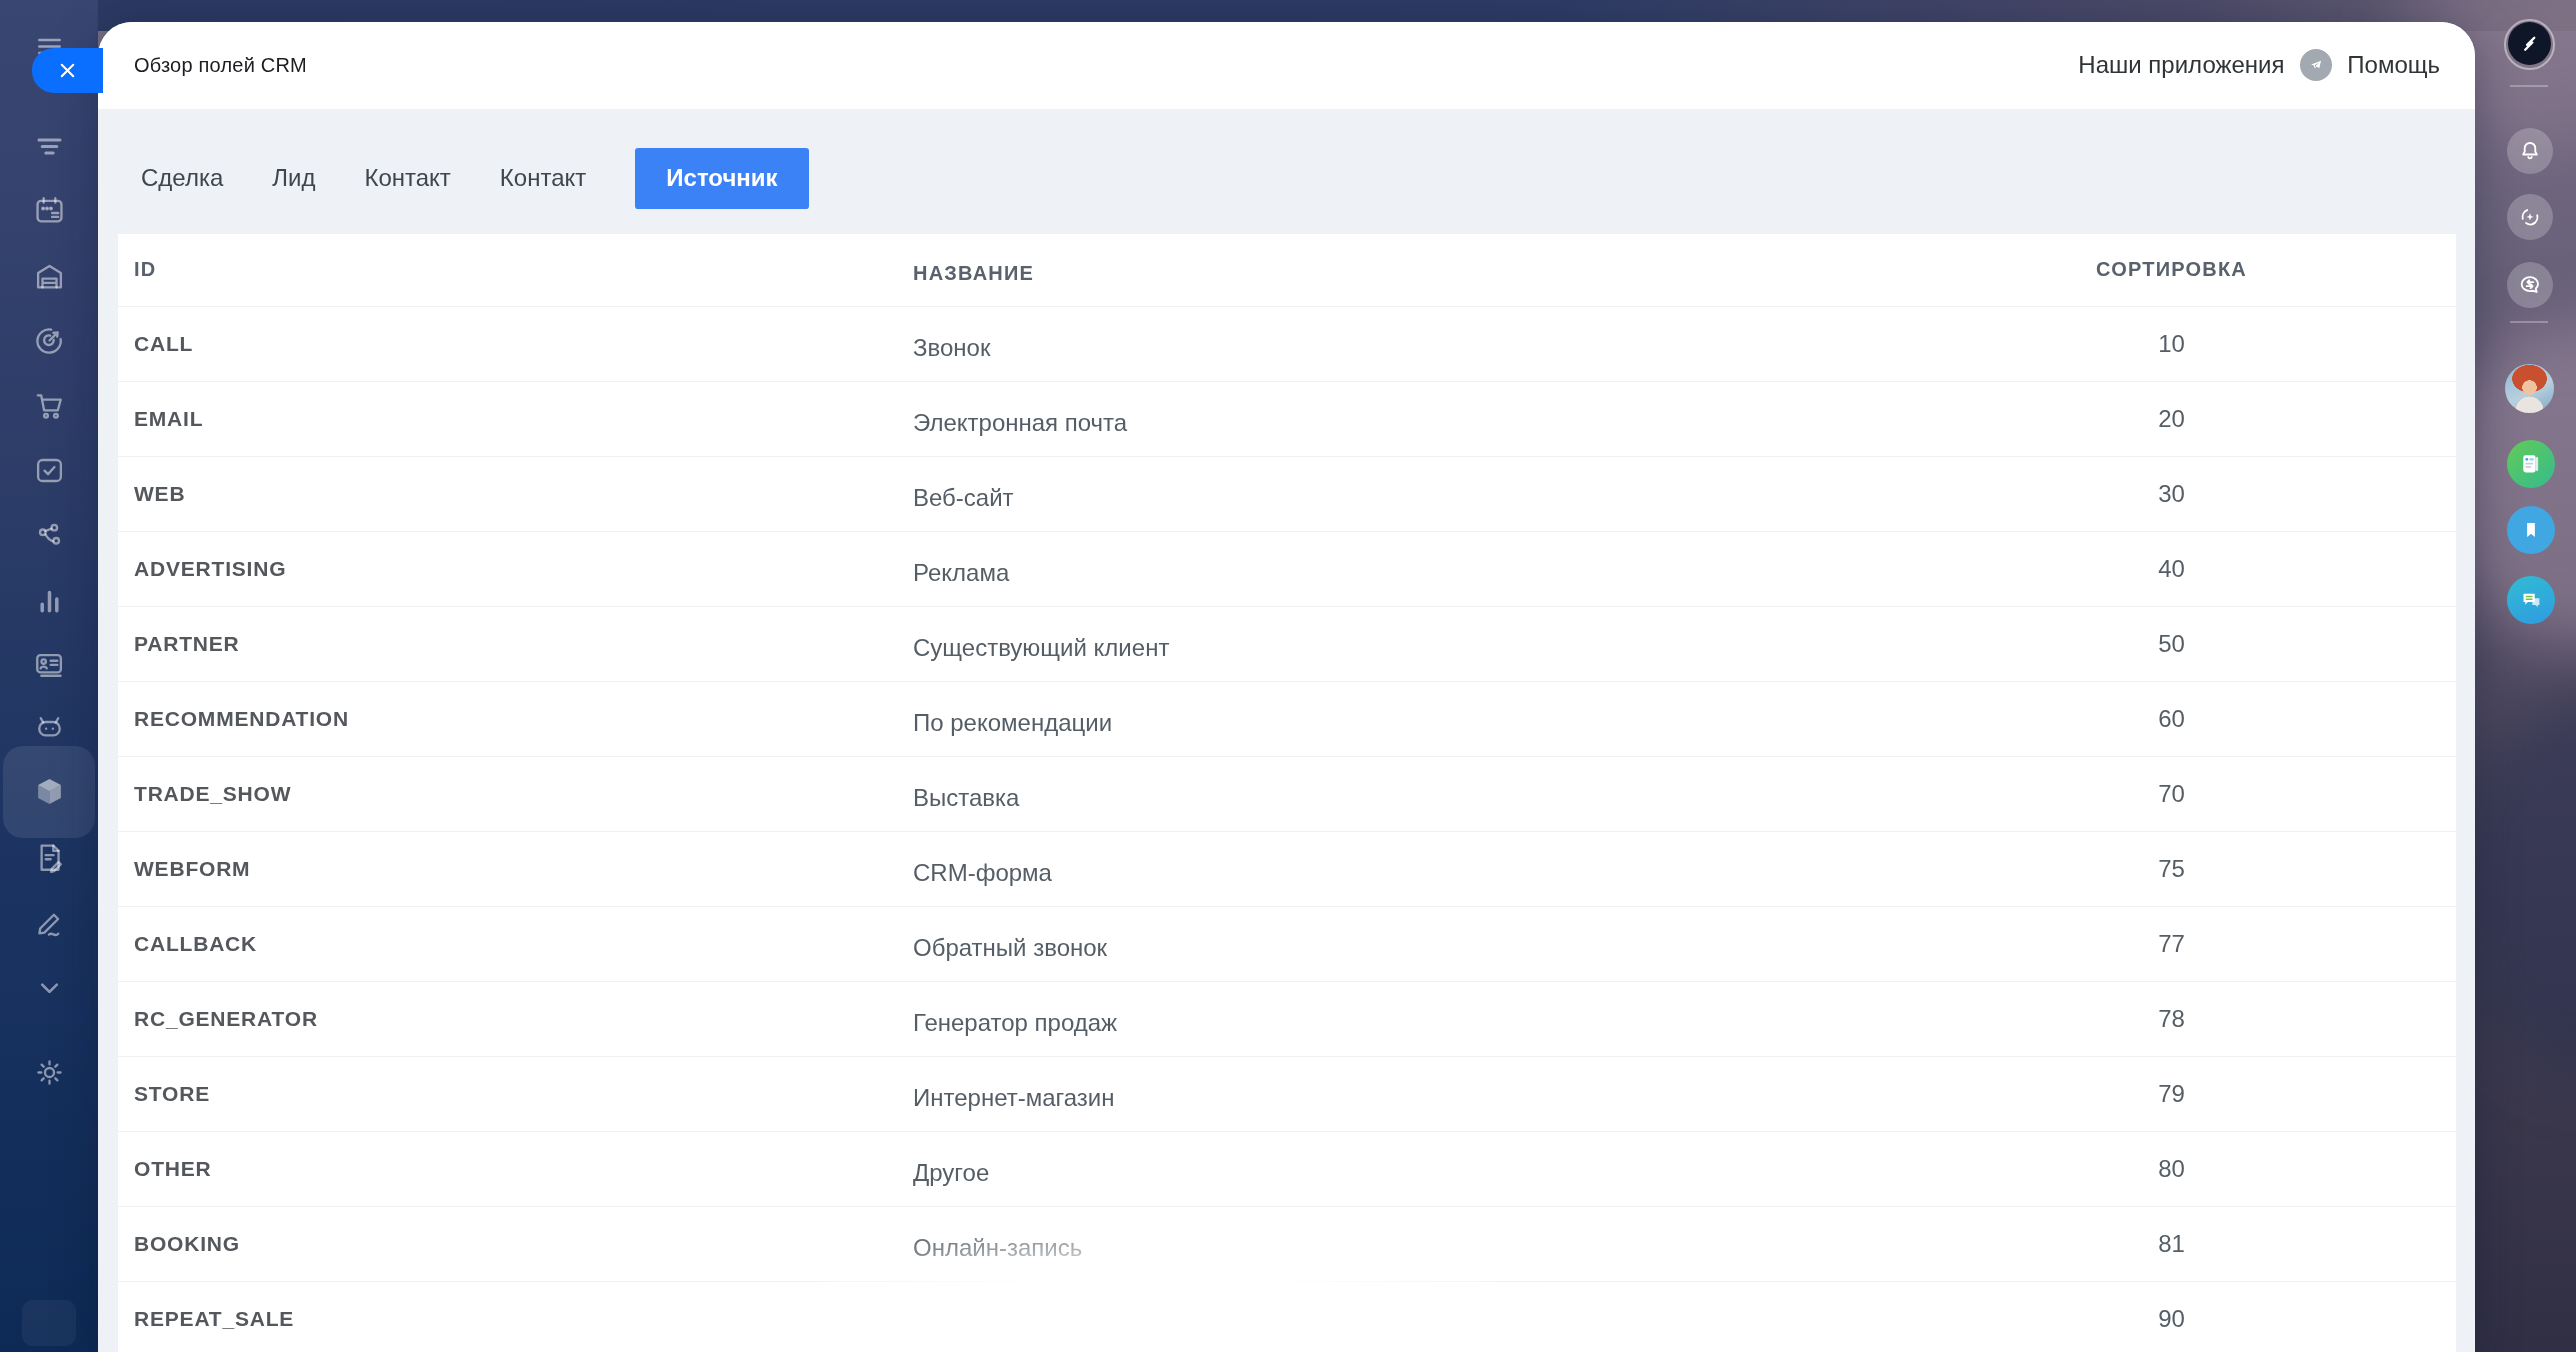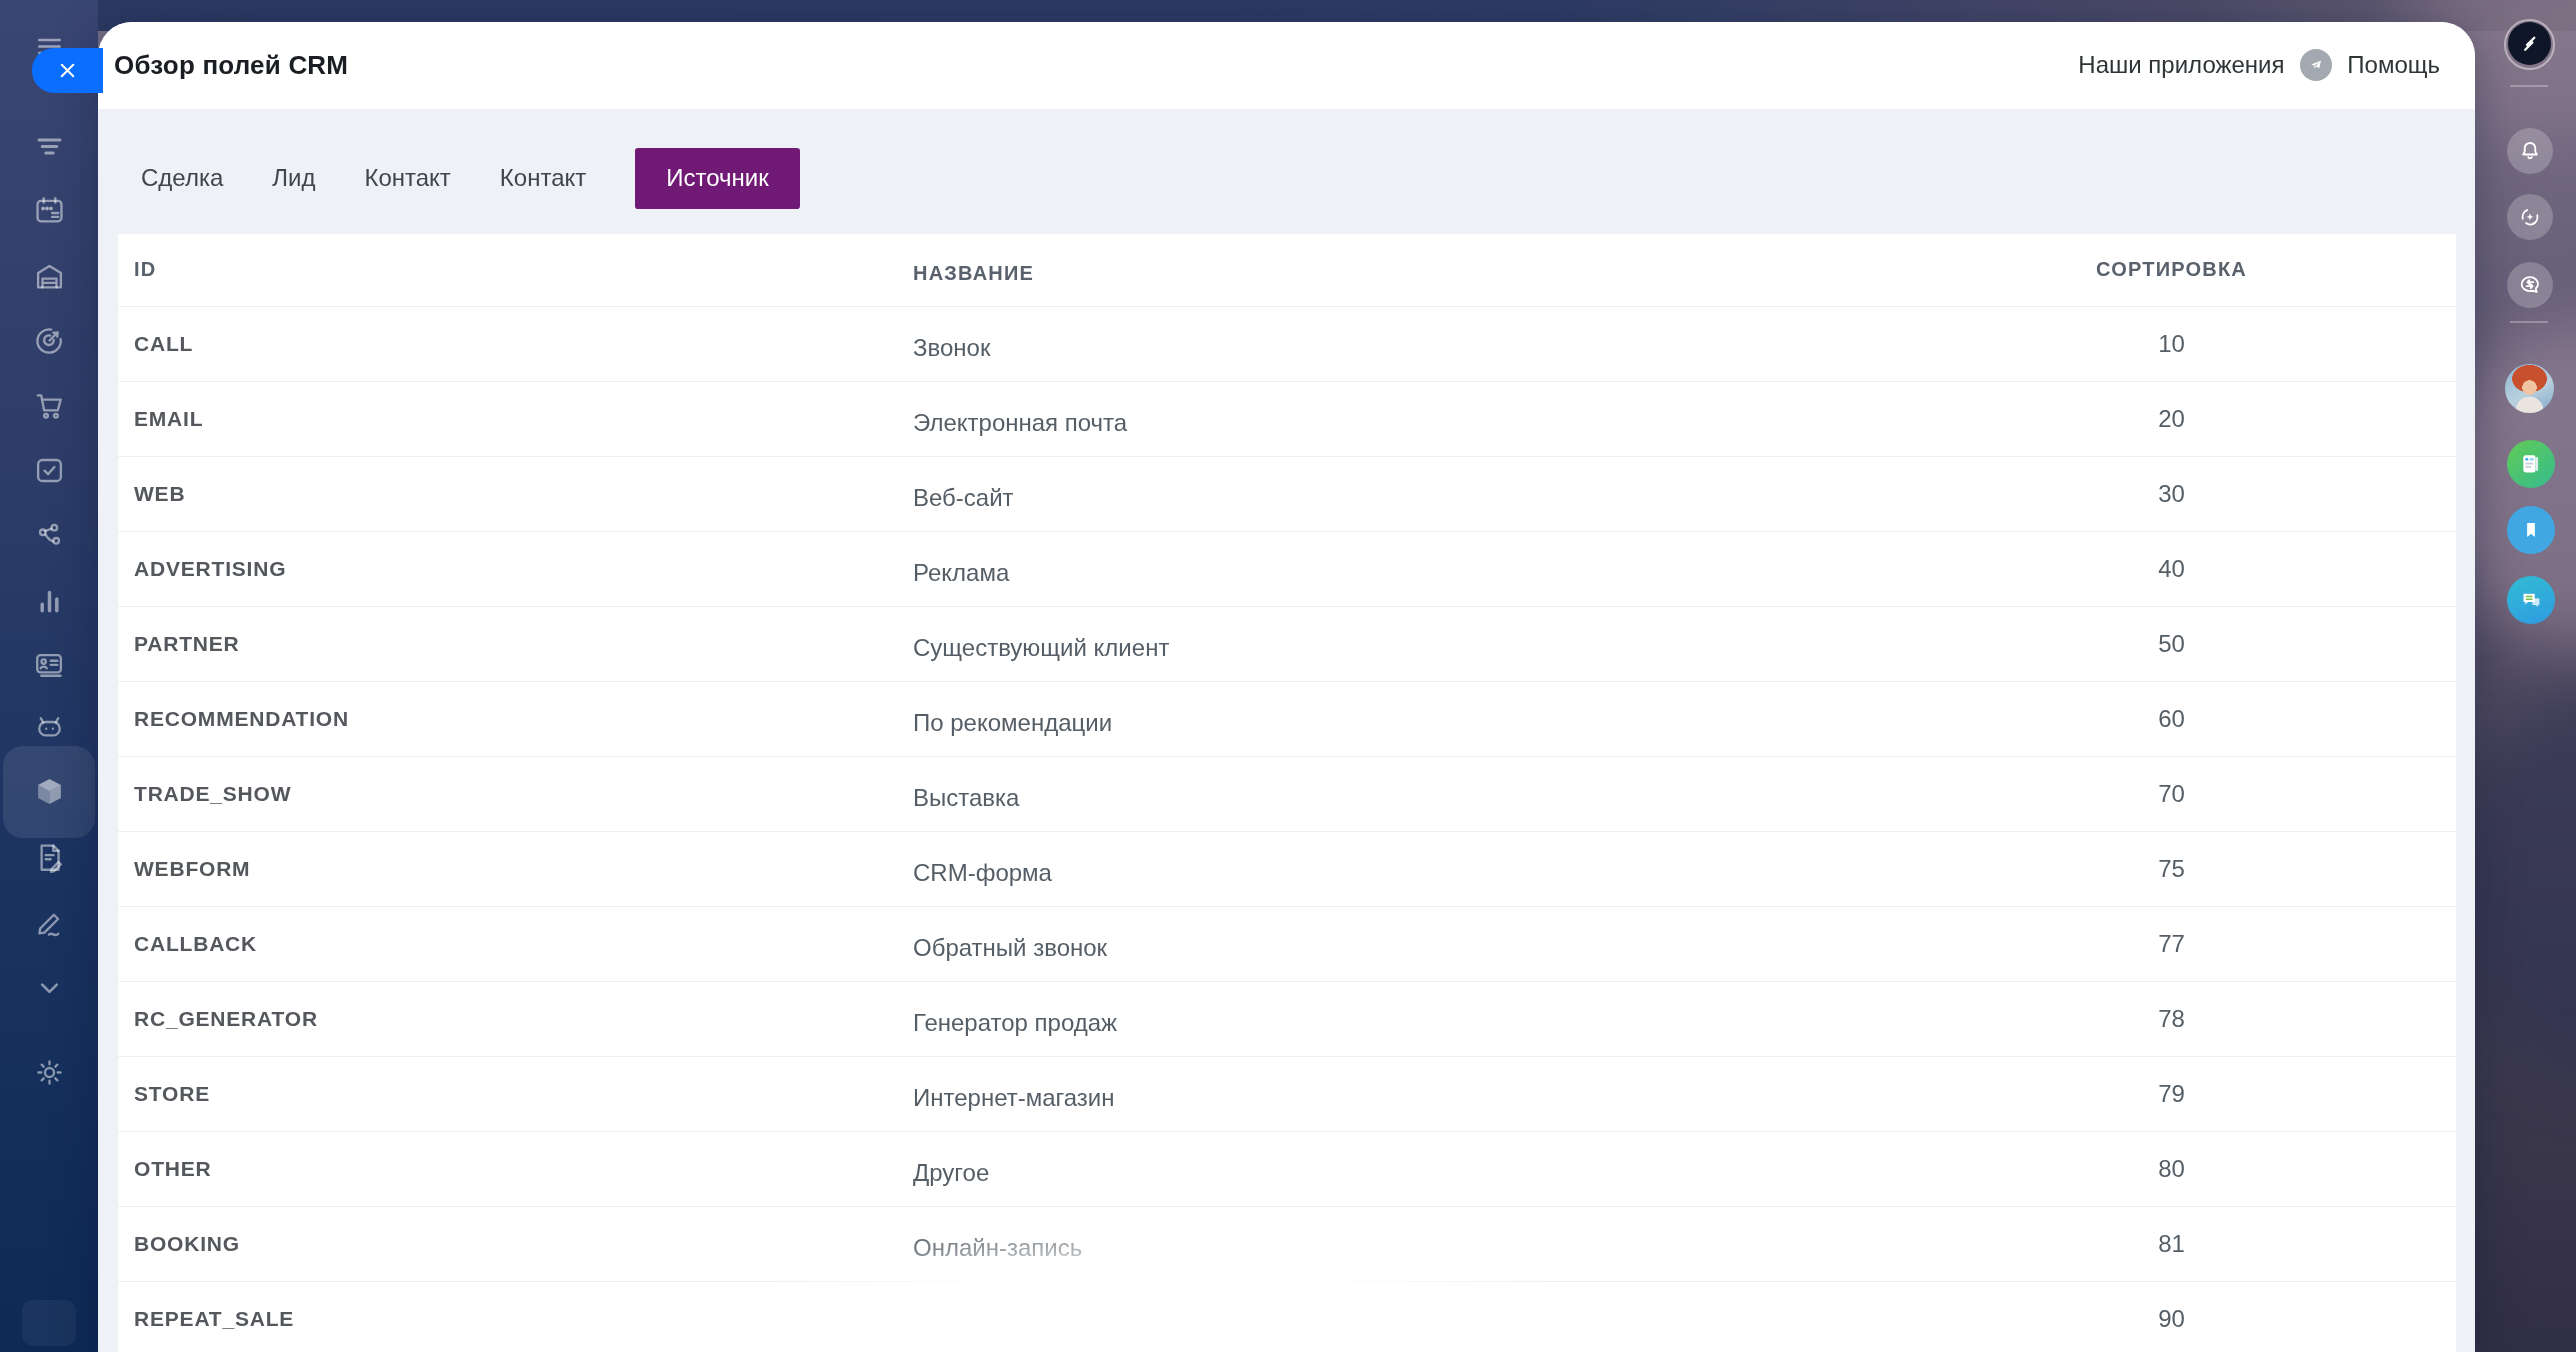--- a/index.html
+++ b/index.html
@@ -27,30 +27,30 @@
   
   .close-pill{position:absolute;left:32px;top:48px;width:71px;height:45px;z-index:6;cursor:pointer;
        background:#0a6eff;border-radius:22px 0 0 22px;display:flex;align-items:center;justify-content:center;}
   .close-pill svg{width:23px;height:23px;}
 
   
   .modal{position:absolute;left:98px;top:21.5px;width:2377px;height:1331px;z-index:5;
        background:#eef2f6;border-radius:34px 34px 0 0;overflow:hidden;box-shadow:0 7.7px 46px rgba(10,20,50,.35);}
   .modal-header{position:absolute;left:0;top:0;width:100%;height:87px;background:#ffffff;
        display:flex;align-items:center;}
-  .modal-title{margin-left:16px;font-size:26px;font-weight:bold;color:#1a1d21;letter-spacing:0.2px;}
+  .modal-title{margin-left:36px;font-size:20px;font-weight:normal;color:#1a1d21;letter-spacing:0.2px;}
   .header-links{position:absolute;right:35px;top:0;height:87px;display:flex;align-items:center;gap:15.4px;}
   .hlink{font-size:24px;color:#2f3437;cursor:pointer;white-space:nowrap;}
   .tg-circle{width:32px;height:32px;border-radius:50%;background:#a2a9b0;display:flex;align-items:center;justify-content:center;cursor:pointer;}
   .tg-circle svg{width:18.5px;height:18.5px;}
 
   
   .tabs{position:absolute;left:43px;top:126px;height:61px;display:flex;align-items:flex-end;gap:49px;}
   .tab{font-size:24px;color:#40464d;cursor:pointer;white-space:nowrap;height:61px;display:flex;align-items:center;border-radius:3.1px;}
-  .tab.active{background:#701a75;color:#ffffff;padding:12px 31px;}
+  .tab.active{background:#3b82f6;color:#ffffff;padding:12px 31px;font-weight:bold;}
 
   
   .table{position:absolute;left:20px;top:212px;width:2338px;background:#ffffff;}
   .thead{display:flex;height:72px;align-items:center;}
   .trow{display:flex;height:75px;align-items:center;border-top:1.5px solid #eef1f4;}
   .c-id{width:795px;padding-left:16px;}
   .c-name{width:974px;margin-top:8px;}
   .c-sort{flex:1;text-align:center;}
   .th{font-size:20px;font-weight:bold;color:#59616c;letter-spacing:1.2px;}
   .cell-id{font-size:21px;font-weight:bold;color:#54585d;letter-spacing:0.8px;}

